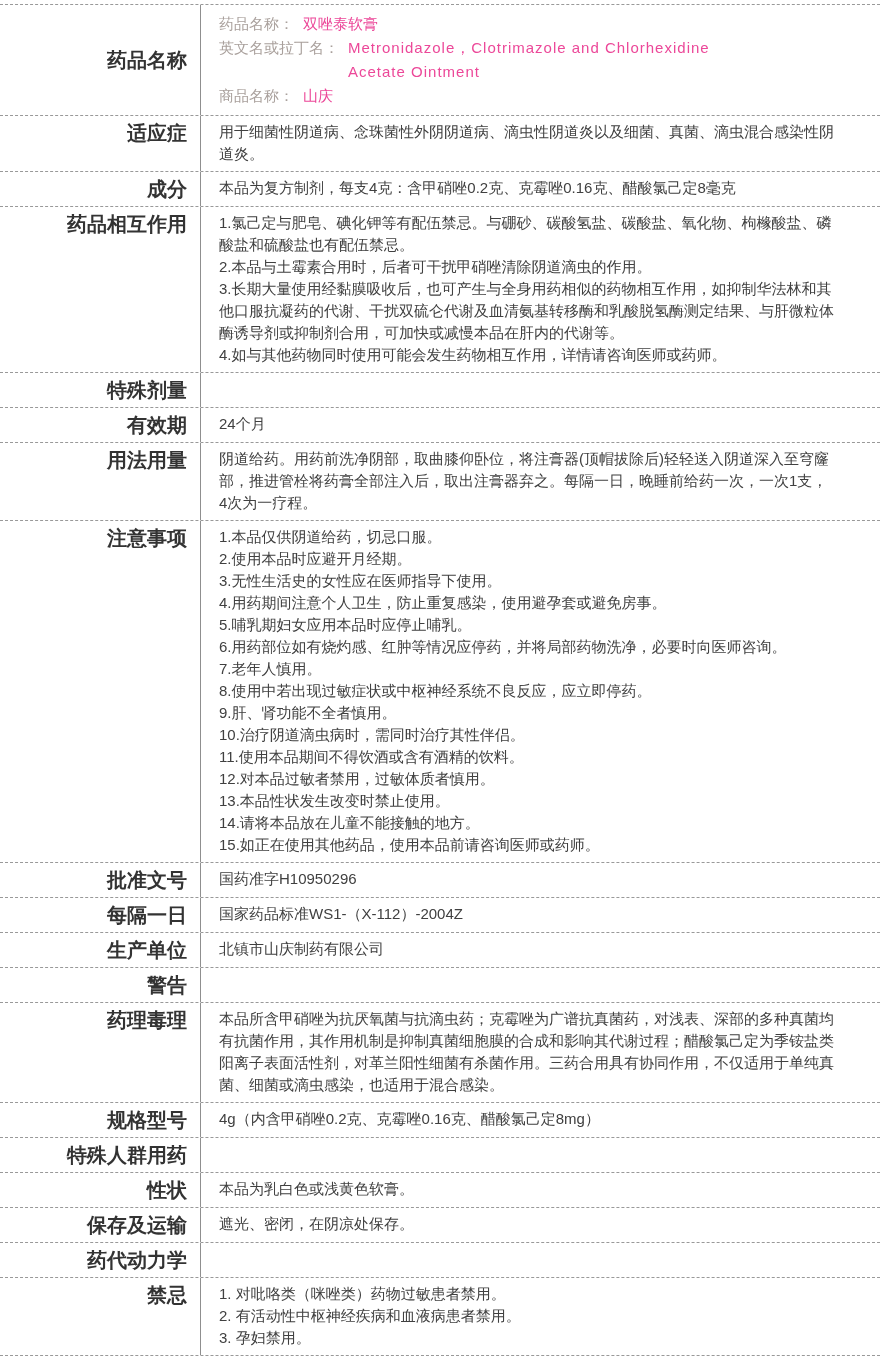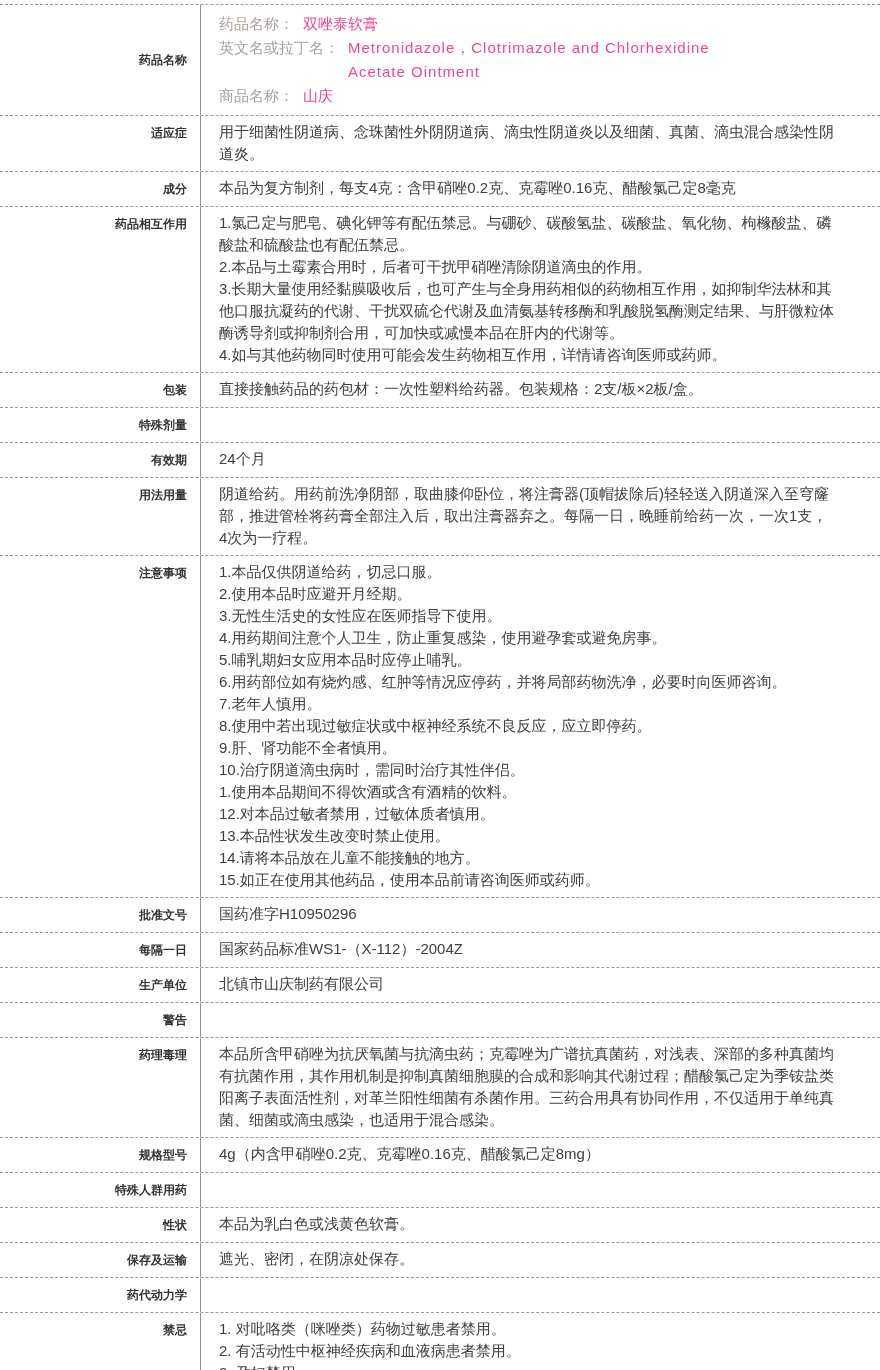--- a/index.html
+++ b/index.html
@@ -25,21 +25,21 @@
     min-height: 29px;
     align-items: stretch;
   }
   .label-cell {
     width: 200px;
     box-sizing: border-box;
     flex: 0 0 200px;
     text-align: right;
     padding: 6px 13px 6px 0;
     font-weight: bold;
-    font-size: 12px;
+    font-size: 20px;
     line-height: 22px;
     color: #333333;
   }
   .value-cell {
     flex: 1;
     border-left: 1px solid #8f8f8f;
     box-sizing: border-box;
     padding: 5px 45px 6px 18px;
     font-size: 15px;
     line-height: 22px;
@@ -111,26 +111,20 @@
     <div class="row">
       <div class="label-cell">药品相互作用</div>
       <div class="value-cell">
         <div class="text-line">1.氯己定与肥皂、碘化钾等有配伍禁忌。与硼砂、碳酸氢盐、碳酸盐、氧化物、枸橼酸盐、磷酸盐和硫酸盐也有配伍禁忌。</div>
         <div class="text-line">2.本品与土霉素合用时，后者可干扰甲硝唑清除阴道滴虫的作用。</div>
         <div class="text-line">3.长期大量使用经黏膜吸收后，也可产生与全身用药相似的药物相互作用，如抑制华法林和其他口服抗凝药的代谢、干扰双硫仑代谢及血清氨基转移酶和乳酸脱氢酶测定结果、与肝微粒体酶诱导剂或抑制剂合用，可加快或减慢本品在肝内的代谢等。</div>
         <div class="text-line">4.如与其他药物同时使用可能会发生药物相互作用，详情请咨询医师或药师。</div>
       </div>
     </div>
 
-    <div class="row">
-      <div class="label-cell">包装</div>
-      <div class="value-cell">
-        <div class="text-line">直接接触药品的药包材：一次性塑料给药器。包装规格：2支/板×2板/盒。</div>
-      </div>
-    </div>
 
     <div class="row">
       <div class="label-cell">特殊剂量</div>
       <div class="value-cell"></div>
     </div>
 
     <div class="row">
       <div class="label-cell">有效期</div>
       <div class="value-cell">
         <div class="text-line">24个月</div>
@@ -150,21 +144,21 @@
         <div class="text-line">1.本品仅供阴道给药，切忌口服。</div>
         <div class="text-line">2.使用本品时应避开月经期。</div>
         <div class="text-line">3.无性生活史的女性应在医师指导下使用。</div>
         <div class="text-line">4.用药期间注意个人卫生，防止重复感染，使用避孕套或避免房事。</div>
         <div class="text-line">5.哺乳期妇女应用本品时应停止哺乳。</div>
         <div class="text-line">6.用药部位如有烧灼感、红肿等情况应停药，并将局部药物洗净，必要时向医师咨询。</div>
         <div class="text-line">7.老年人慎用。</div>
         <div class="text-line">8.使用中若出现过敏症状或中枢神经系统不良反应，应立即停药。</div>
         <div class="text-line">9.肝、肾功能不全者慎用。</div>
         <div class="text-line">10.治疗阴道滴虫病时，需同时治疗其性伴侣。</div>
-        <div class="text-line">1.使用本品期间不得饮酒或含有酒精的饮料。</div>
+        <div class="text-line">11.使用本品期间不得饮酒或含有酒精的饮料。</div>
         <div class="text-line">12.对本品过敏者禁用，过敏体质者慎用。</div>
         <div class="text-line">13.本品性状发生改变时禁止使用。</div>
         <div class="text-line">14.请将本品放在儿童不能接触的地方。</div>
         <div class="text-line">15.如正在使用其他药品，使用本品前请咨询医师或药师。</div>
       </div>
     </div>
 
     <div class="row">
       <div class="label-cell">批准文号</div>
       <div class="value-cell">

